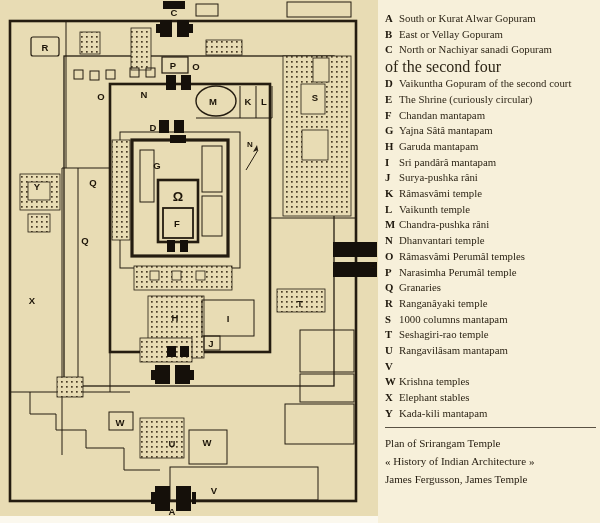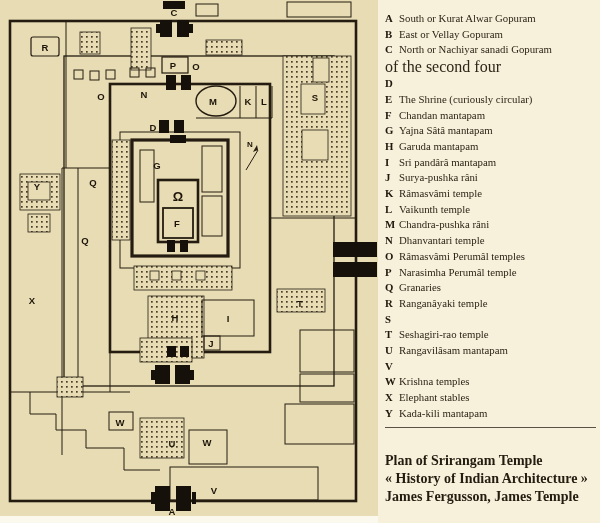--- a/index.html
+++ b/index.html
@@ -9,22 +9,22 @@
   }
   .plan-area{position:absolute;left:0;top:0;width:378px;height:523px;background:#e8dcb4;}
   .bottom-strip{position:absolute;left:0;top:516px;width:378px;height:7px;background:#fbf8ee;}
   .legend-area{
     position:absolute;left:378px;top:0;width:222px;height:523px;
     background:#f7f0da;color:#2e2618;box-sizing:border-box;padding:11px 4px 0 7px;
   }
   .lrow{display:flex;font-size:10.8px;line-height:15.7px;white-space:nowrap;}
   .lrow b{width:14px;flex:none;color:#1f180d;font-weight:bold;}
   .caption{
-    margin-top:5px;border-top:1px solid #5a5244;padding-top:24px;
-    font-weight:bold;font-size:14px;line-height:18px;color:#241c10;white-space:nowrap;
+    margin-top:5px;border-top:1px solid #5a5244;padding-top:6px;
+    font-weight:normal;font-size:11px;line-height:18px;color:#241c10;white-space:nowrap;
   }
   svg text{font-family:"Liberation Sans", sans-serif;font-weight:bold;fill:#1c1408;}
 </style>
 </head>
 <body>
 
 <div class="plan-area">
 <svg width="378" height="516" viewBox="0 0 378 516">
   <defs>
     <pattern id="dots" width="5" height="5" patternUnits="userSpaceOnUse">
@@ -183,20 +183,21 @@
       <b>B</b>
       <span>East or Vellay Gopuram</span>
     </div>
   <div class="lrow">
       <b>C</b>
       <span>North or Nachiyar sanadi Gopuram</span>
     </div>
   <div class="wrap2">of the second four</div>
   <div class="lrow">
       <b>D</b>
+      <span>Vaikuntha Gopuram of the second court</span>
     </div>
   <div class="lrow">
       <b>E</b>
       <span>The Shrine (curiously circular)</span>
     </div>
   <div class="lrow">
       <b>F</b>
       <span>Chandan mantapam</span>
     </div>
   <div class="lrow">
@@ -242,20 +243,21 @@
   <div class="lrow">
       <b>Q</b>
       <span>Granaries</span>
     </div>
   <div class="lrow">
       <b>R</b>
       <span>Ranganâyaki temple</span>
     </div>
   <div class="lrow">
       <b>S</b>
+      <span>1000 columns mantapam</span>
     </div>
   <div class="lrow">
       <b>T</b>
       <span>Seshagiri-rao temple</span>
     </div>
   <div class="lrow">
       <b>U</b>
       <span>Rangavilâsam mantapam</span>
     </div>
   <div class="lrow">

